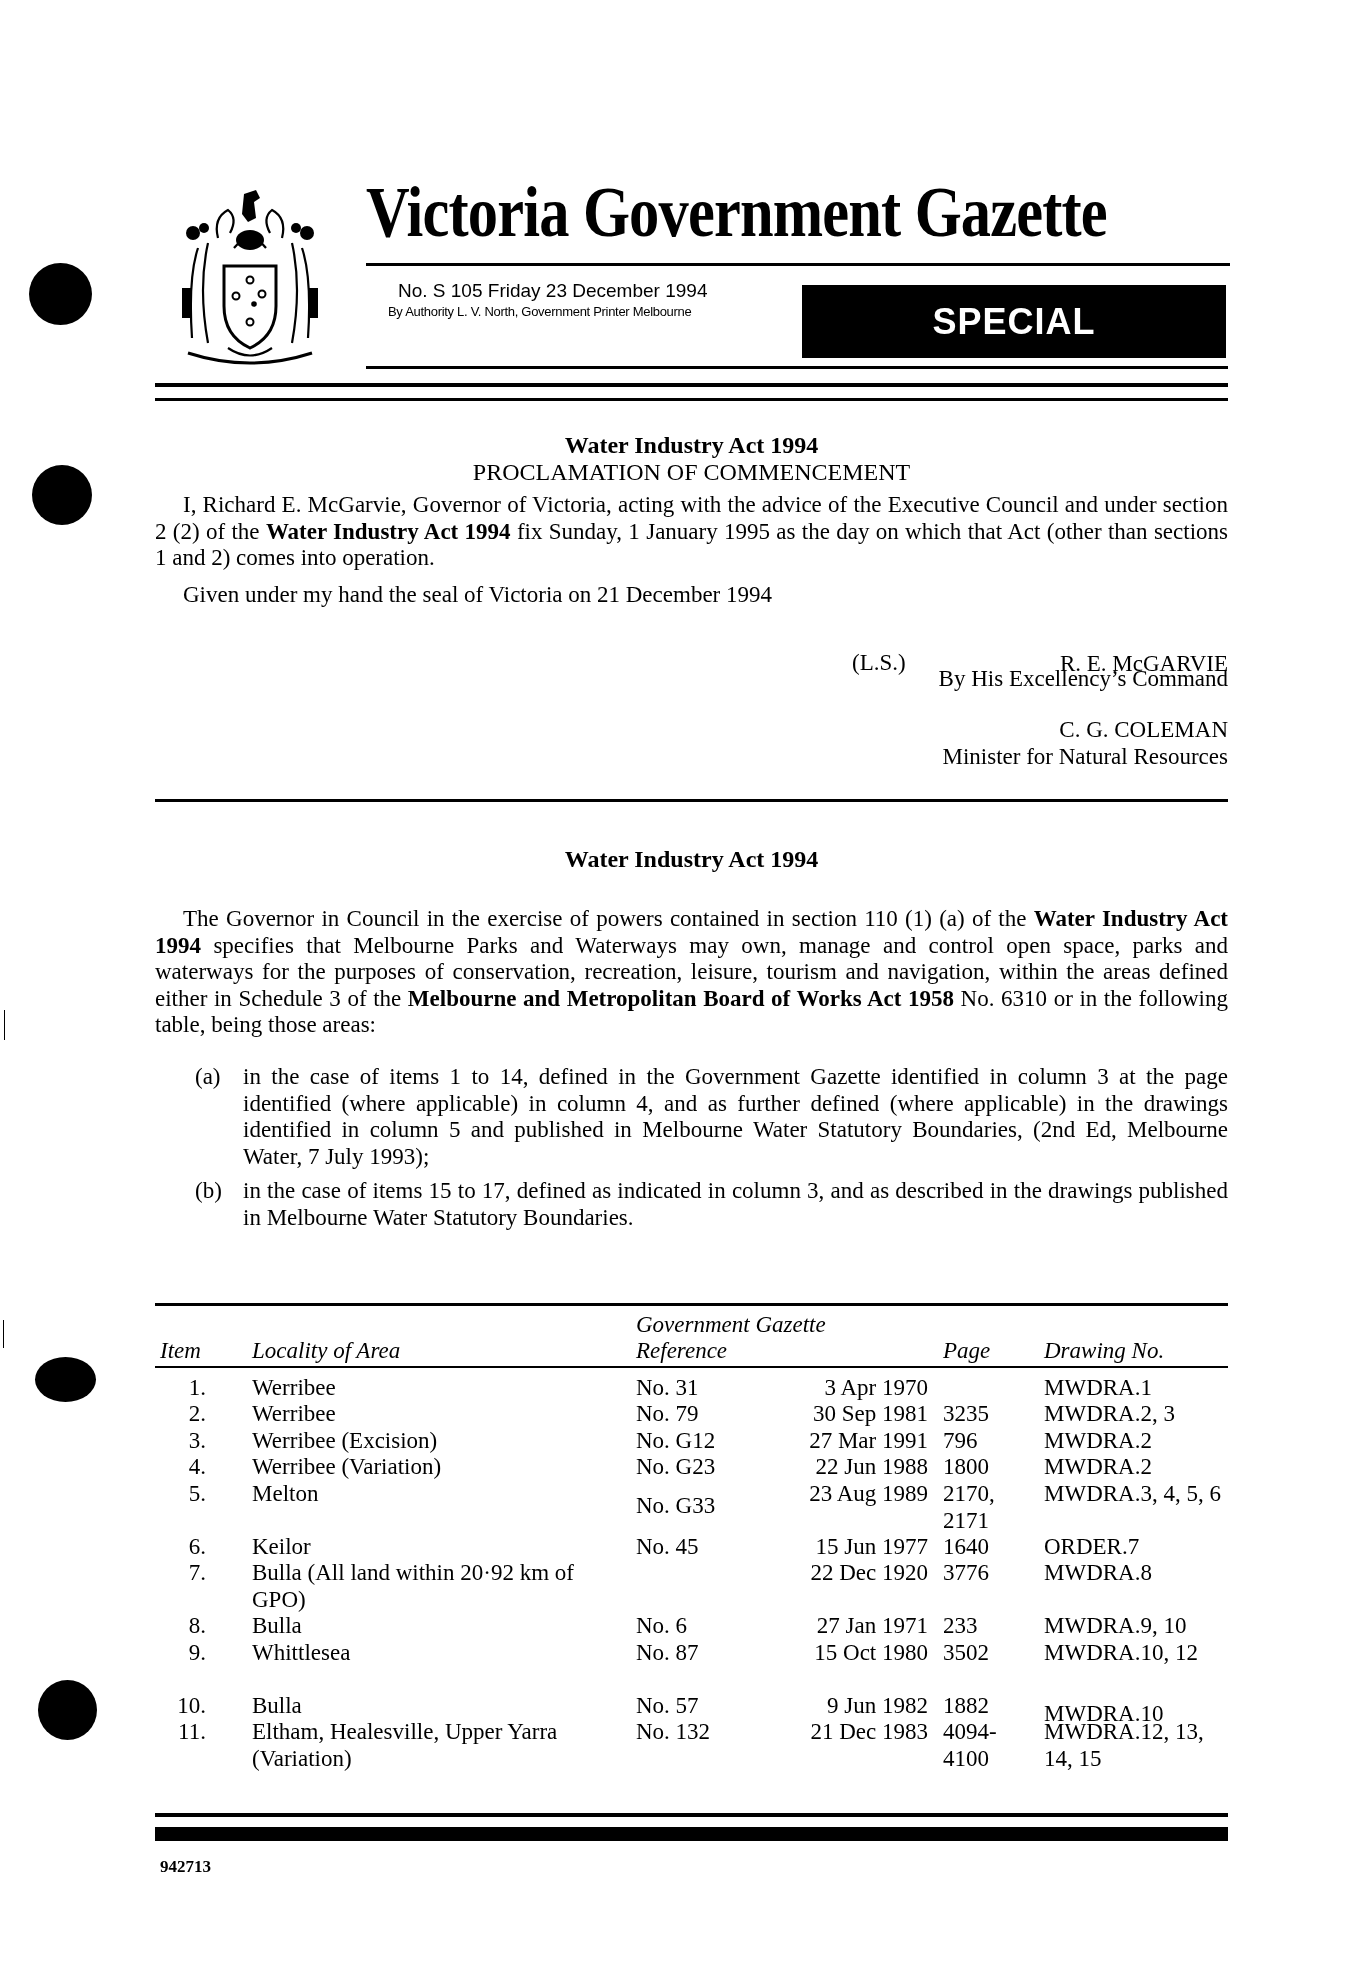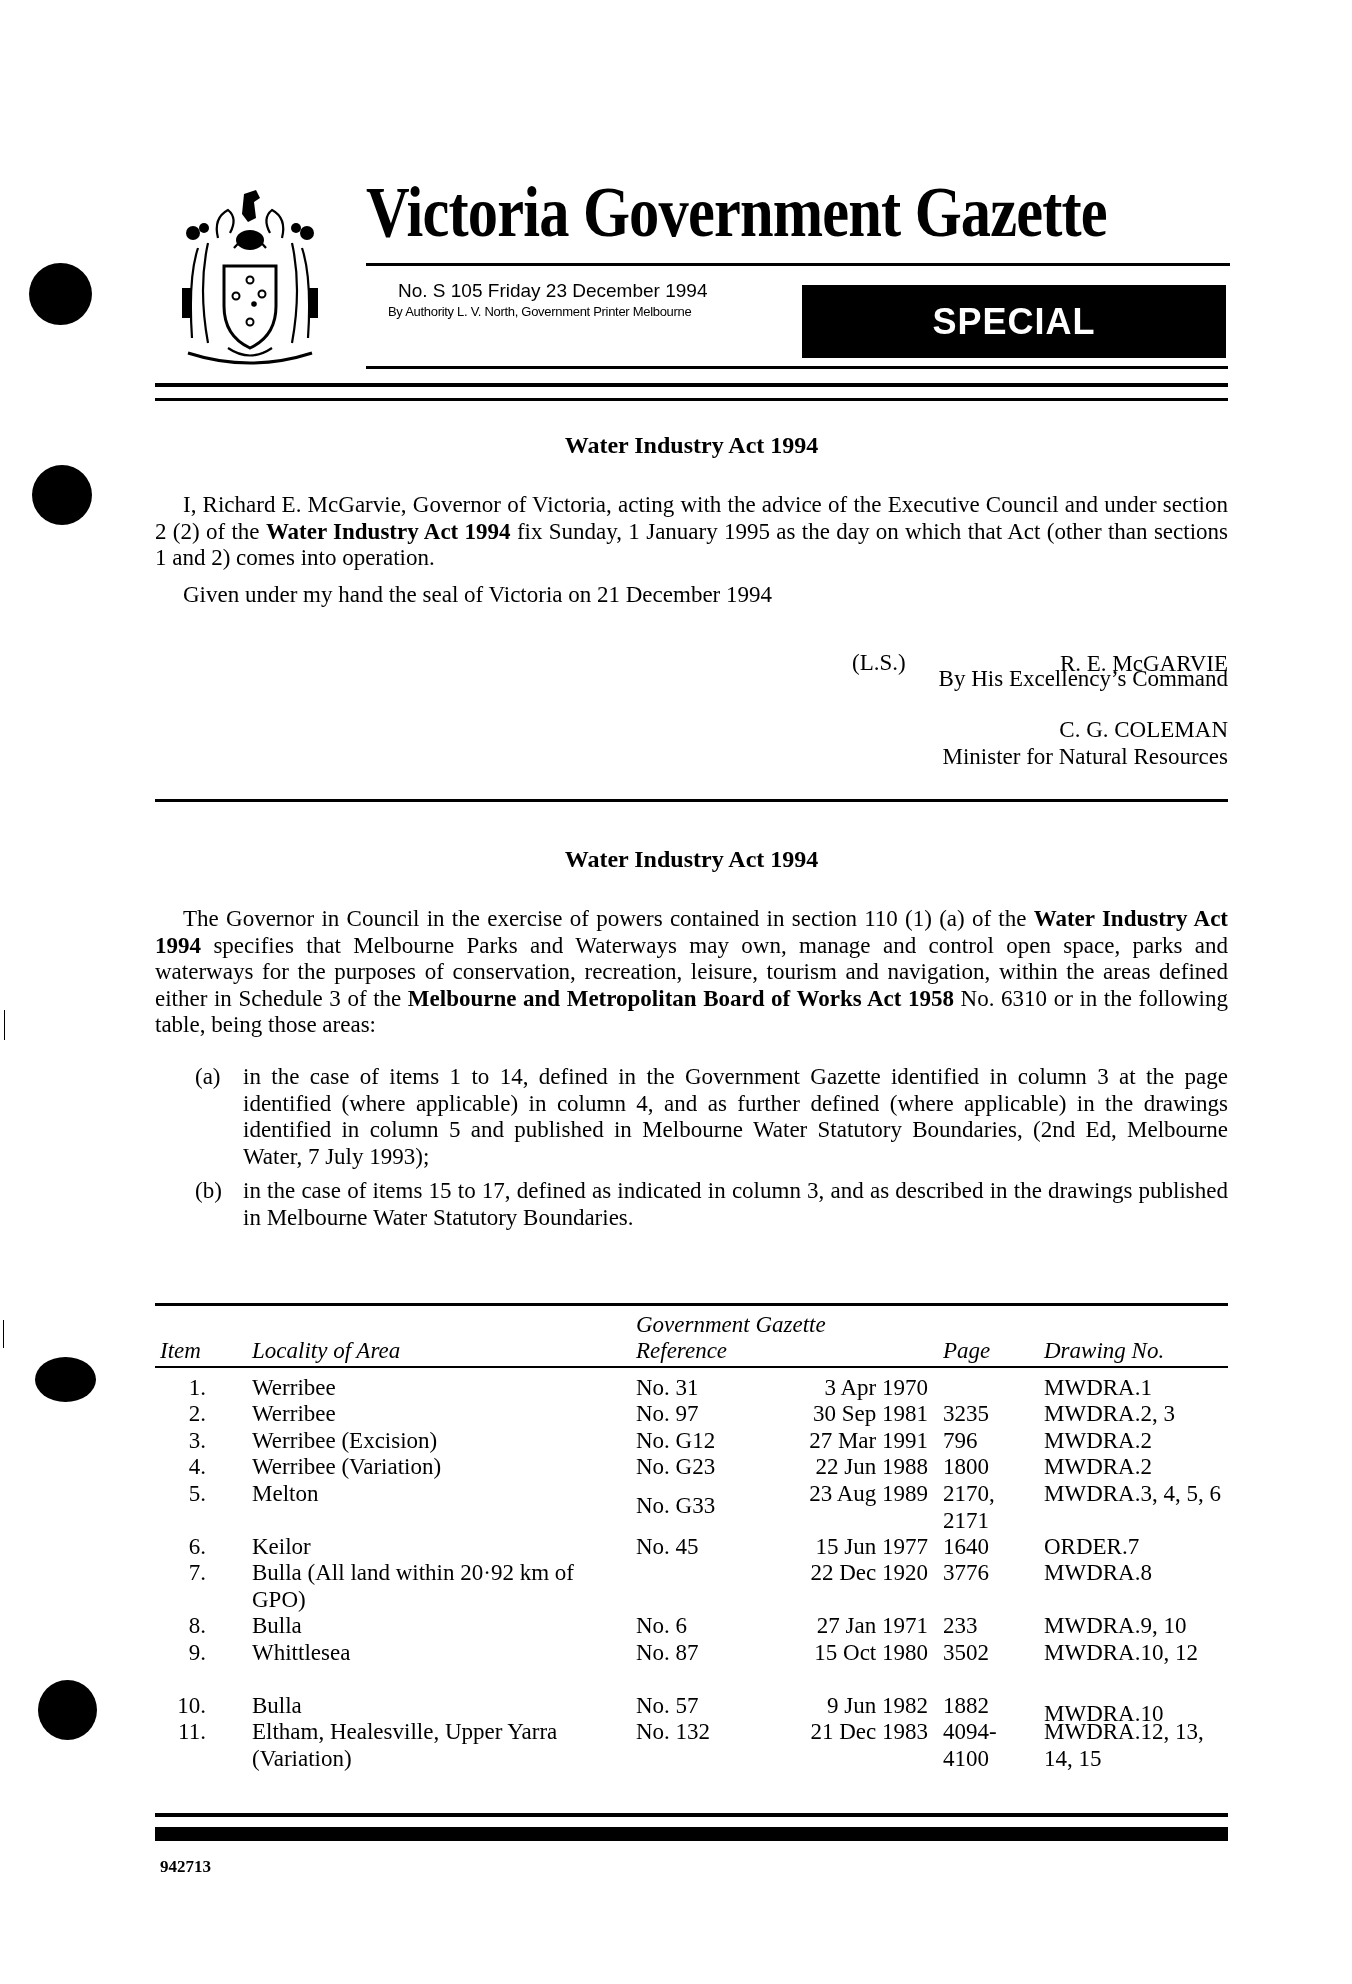--- a/index.html
+++ b/index.html
@@ -92,20 +92,21 @@
 <div class="abs sans" id="authority-line">By Authority L. V. North, Government Printer Melbourne</div>
 <div class="abs" id="special-box">
     <span>SPECIAL</span>
   </div>
 <div class="rule" style="left:366px;top:366px;width:862px;height:3px;"></div>
 <div class="rule" style="left:155px;top:383px;width:1073px;height:4px;"></div>
 <div class="rule" style="left:155px;top:398px;width:1073px;height:3px;"></div>
 
 <div class="center-block" style="top:432px;">
   <div class="bold">Water Industry Act 1994</div>
+  <div>PROCLAMATION OF COMMENCEMENT</div>
 </div>
 <div class="body-text" style="top:492px;">
   <p class="indent"><span>I, Richard E. McGarvie, Governor of Victoria, acting with the advice of the Executive Council and under section 2 (2) of the </span><b>Water Industry Act 1994</b><span> fix Sunday, 1 January 1995 as the day on which that Act (other than sections 1 and 2) comes into operation.</span></p>
   <p class="indent" style="margin-top:10px;">Given under my hand the seal of Victoria on 21 December 1994</p>
 </div>
 <div class="abs serif" style="left:852px;top:650px;font-size:23px;">(L.S.)</div>
 <div class="sig" style="top:650px;">R. E. McGARVIE</div>
 <div class="sig" style="top:665px;">By His Excellency’s Command</div>
 <div class="sig" style="top:716px;">C. G. COLEMAN</div>
 <div class="sig" style="top:743px;">Minister for Natural Resources</div>
@@ -137,21 +138,21 @@
 
 <div id="table-body">
     <div class="td item" style="top: 1375px;">1.</div>
     <div class="td loc" style="top: 1375px; width: 345px;">Werribee</div>
     <div class="td ref" style="top: 1375px;">No. 31</div>
     <div class="td date" style="top: 1375px;">3 Apr 1970</div>
     <div class="td page" style="top: 1375px; width: 62px;"></div>
     <div class="td draw" style="top: 1375px; width: 178px;">MWDRA.1</div>
     <div class="td item" style="top: 1401px;">2.</div>
     <div class="td loc" style="top: 1401px; width: 345px;">Werribee</div>
-    <div class="td ref" style="top: 1401px;">No. 97</div>
+    <div class="td ref" style="top: 1401px;">No. 79</div>
     <div class="td date" style="top: 1401px;">30 Sep 1981</div>
     <div class="td page" style="top: 1401px; width: 62px;">3235</div>
     <div class="td draw" style="top: 1401px; width: 178px;">MWDRA.2, 3</div>
     <div class="td item" style="top: 1428px;">3.</div>
     <div class="td loc" style="top: 1428px; width: 345px;">Werribee (Excision)</div>
     <div class="td ref" style="top: 1428px;">No. G12</div>
     <div class="td date" style="top: 1428px;">27 Mar 1991</div>
     <div class="td page" style="top: 1428px; width: 62px;">796</div>
     <div class="td draw" style="top: 1428px; width: 178px;">MWDRA.2</div>
     <div class="td item" style="top: 1454px;">4.</div>

